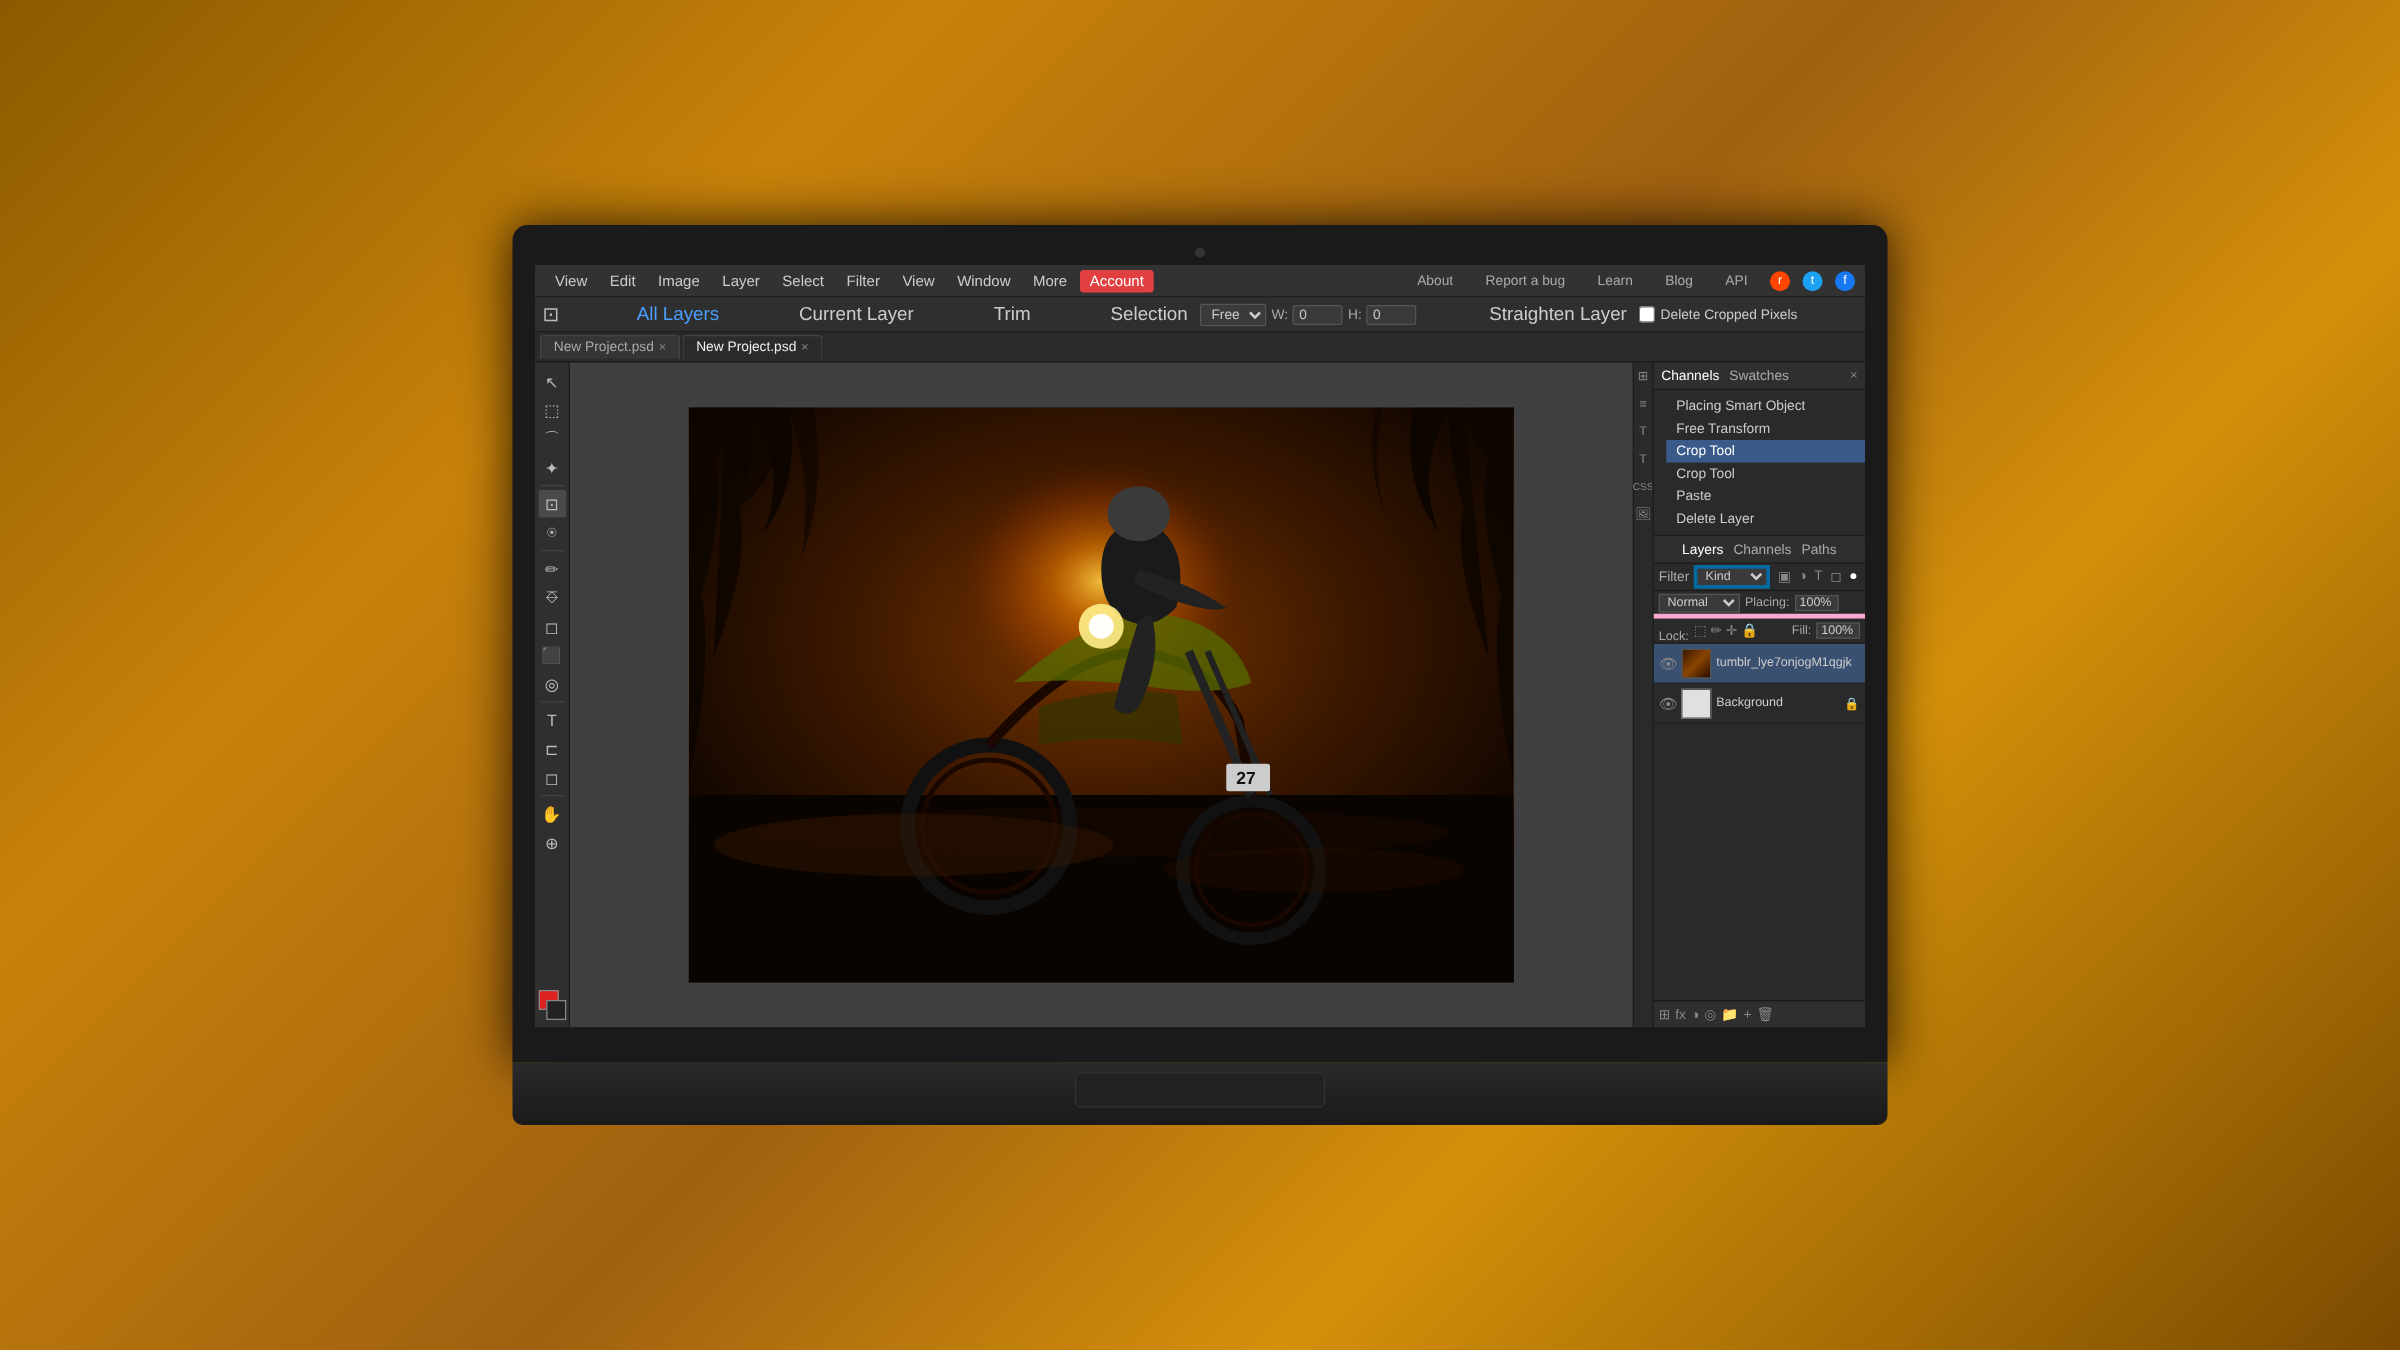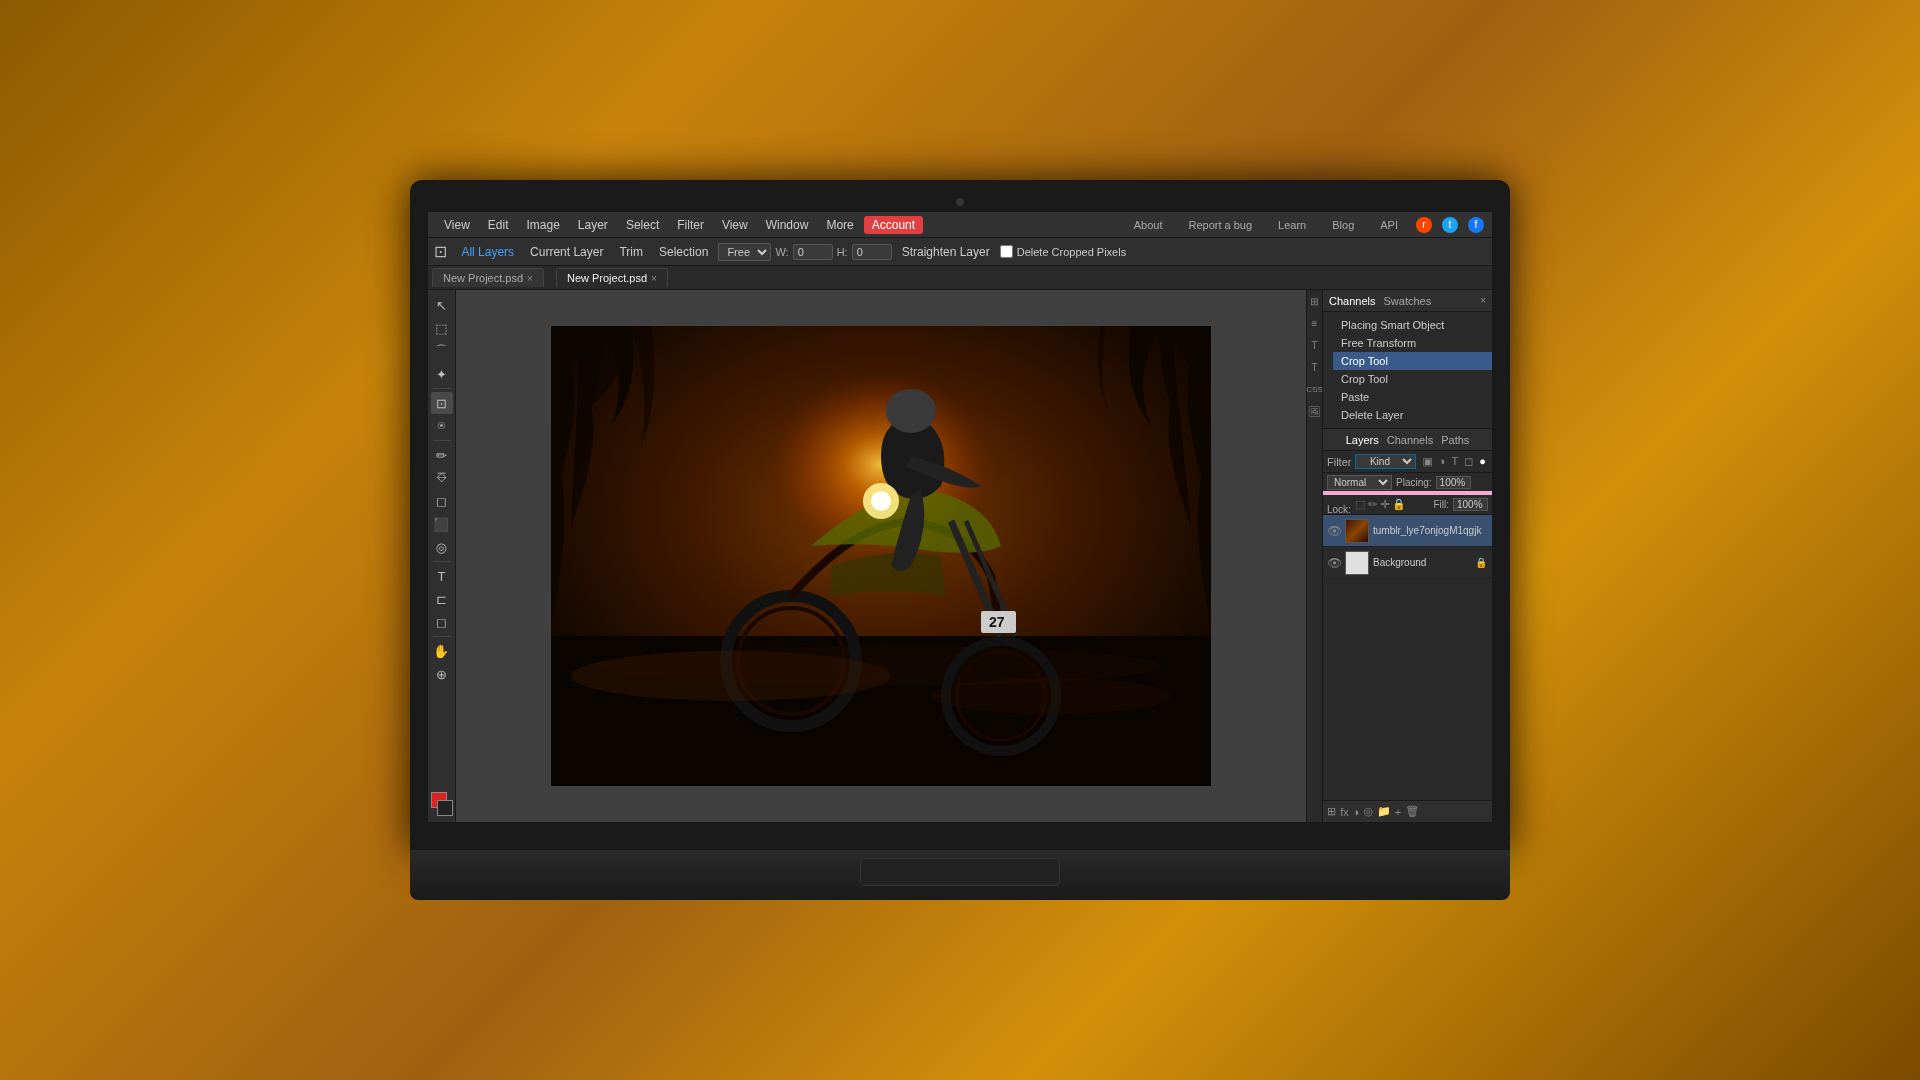--- a/index.html
+++ b/index.html
@@ -116,24 +116,25 @@
       display: flex;
       align-items: center;
       padding: 0 6px;
       gap: 4px;
       border-bottom: 1px solid #1a1a1a;
       flex-shrink: 0;
     }
 
     .toolbar-item {
       padding: 2px 6px;
-      font-size: 12px;
+      font-size: 15px;
       color: #cccccc;
       cursor: pointer;
       border-radius: 2px;
+      margin-left: 48px;
     }
     .toolbar-item.active { color: #4a9eff; }
 
     .toolbar-select {
       background: #3a3a3a;
       border: 1px solid #555;
       color: #ccc;
       font-size: 11px;
       padding: 1px 4px;
       border-radius: 2px;
@@ -179,21 +180,21 @@
       font-size: 11px;
       color: #aaa;
       cursor: pointer;
       display: flex;
       align-items: center;
       gap: 4px;
       background: #353535;
       border: 1px solid #444;
       border-bottom: none;
       border-radius: 3px 3px 0 0;
-      margin-right: 12px;
+      margin-right: 2px;
     }
     .tab.active {
       background: #2b2b2b;
       color: #eee;
     }
     .tab-close {
       font-size: 10px;
       color: #888;
       cursor: pointer;
     }
@@ -375,26 +376,25 @@
       border-bottom: 1px solid #1a1a1a;
     }
 
     .filter-label {
       font-size: 11px;
       color: #aaa;
     }
 
     .filter-select {
       background: #3a3a3a;
-      border: 1px solid #0369a1;
+      border: 3px solid #0369a1;
       color: #ccc;
       font-size: 10px;
       padding: 0 2px;
       flex: 1;
-      text-align: center;
     }
 
     .filter-icons {
       display: flex;
       gap: 2px;
     }
 
     .filter-icon-btn {
       font-size: 11px;
       color: #888;

